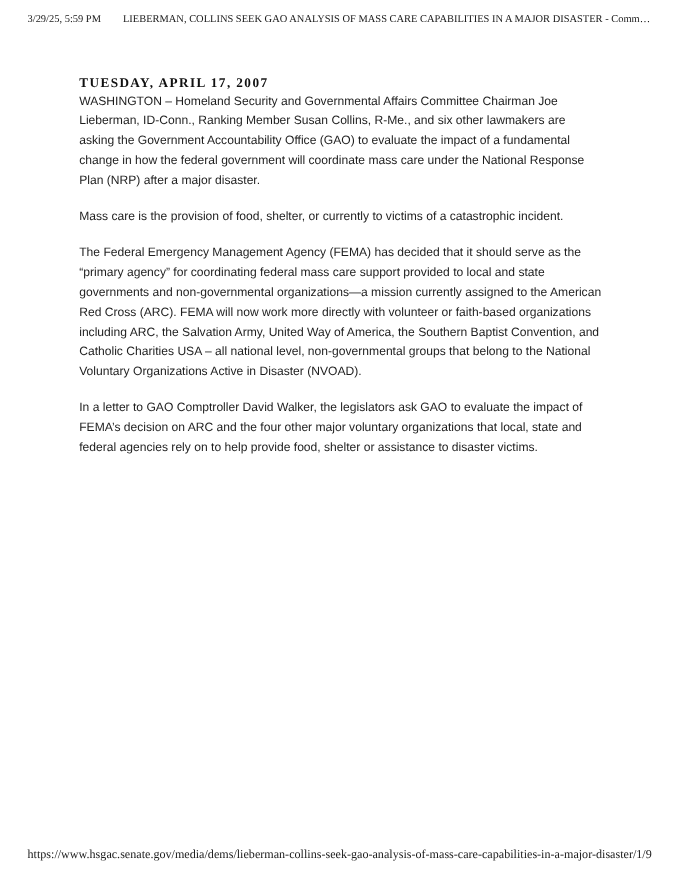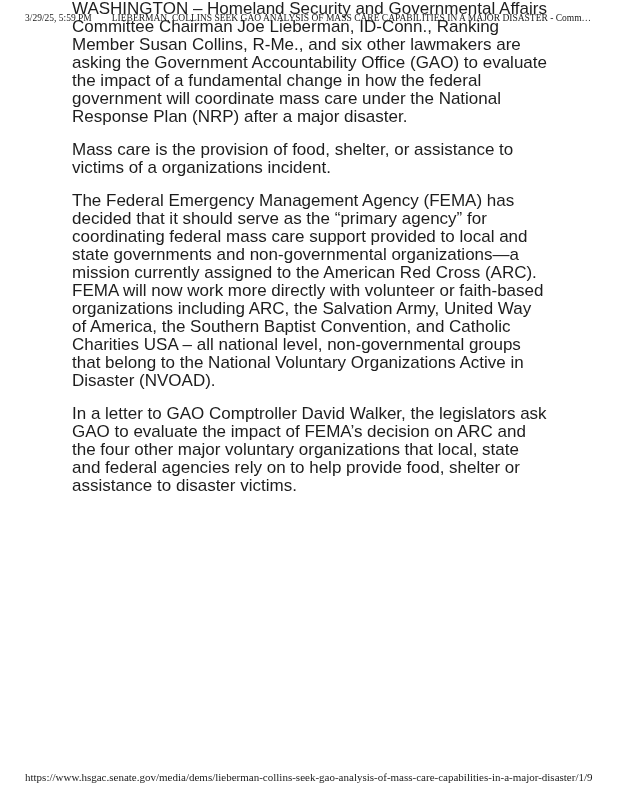--- a/index.html
+++ b/index.html
@@ -80,41 +80,42 @@
   }
   .headline .hl-line {
     display: block;
     transform: scaleX(1.06);
     transform-origin: left center;
     white-space: nowrap;
   }
   .body-copy p {
     margin: 0 0 15px 0;
     font-family: "Liberation Sans", "DejaVu Sans", sans-serif;
-    font-size: 17px;
+    font-size: 11px;
     line-height: 18px;
     color: #1d1d1d;
   }
 </style>
 </head>
 <body>
 
 <div class="page">
 
   <div class="print-header">
     <span class="timestamp">3/29/25, 5:59 PM</span>
     <span class="doc-title">LIEBERMAN, COLLINS SEEK GAO ANALYSIS OF MASS CARE CAPABILITIES IN A MAJOR DISASTER - Committee on Homeland Sec…</span>
   </div>
 
   <article class="article">
+    <div class="release-date">TUESDAY, APRIL 17, 2007</div>
 
 
     <div class="body-copy">
       <p>WASHINGTON – Homeland Security and Governmental Affairs Committee Chairman Joe Lieberman, ID-Conn., Ranking Member Susan Collins, R-Me., and six other lawmakers are asking the Government Accountability Office (GAO) to evaluate the impact of a fundamental change in how the federal government will coordinate mass care under the National Response Plan (NRP) after a major disaster.</p>
-      <p>Mass care is the provision of food, shelter, or assistance to victims of a organizations incident.</p>
+      <p>Mass care is the provision of food, shelter, or currently to victims of a catastrophic incident.</p>
       <p>The Federal Emergency Management Agency (FEMA) has decided that it should serve as the “primary agency” for coordinating federal mass care support provided to local and state governments and non-governmental organizations—a mission currently assigned to the American Red Cross (ARC). FEMA will now work more directly with volunteer or faith-based organizations including ARC, the Salvation Army, United Way of America, the Southern Baptist Convention, and Catholic Charities USA – all national level, non-governmental groups that belong to the National Voluntary Organizations Active in Disaster (NVOAD).</p>
       <p>In a letter to GAO Comptroller David Walker, the legislators ask GAO to evaluate the impact of FEMA’s decision on ARC and the four other major voluntary organizations that local, state and federal agencies rely on to help provide food, shelter or assistance to disaster victims.</p>
     </div>
   </article>
 
   <div class="print-footer">
     <span>https://www.hsgac.senate.gov/media/dems/lieberman-collins-seek-gao-analysis-of-mass-care-capabilities-in-a-major-disaster/</span>
     <span>1/9</span>
   </div>
 

